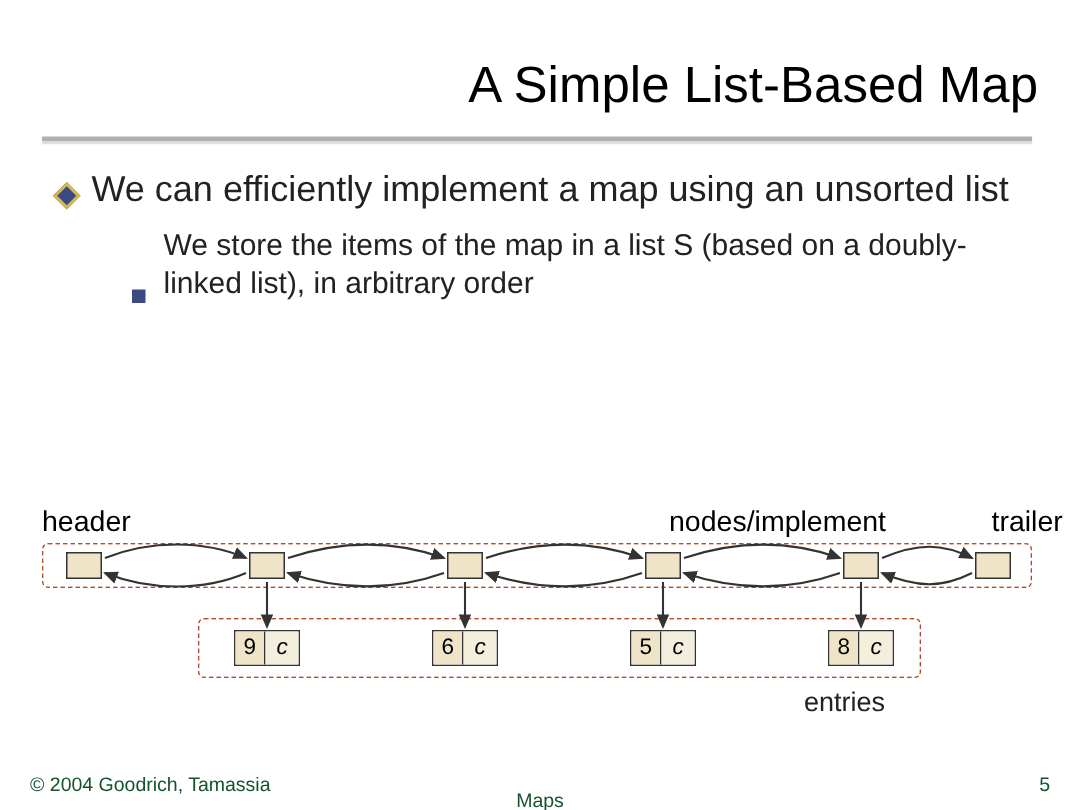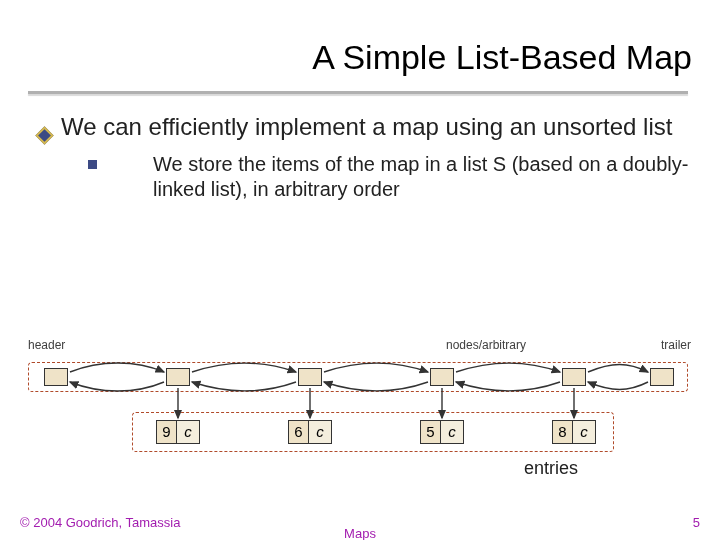--- a/index.html
+++ b/index.html
@@ -21,55 +21,55 @@
     font-family: Verdana, Arial, sans-serif;
     text-align: right;
   }
   .underline {
     height: 3px;
     width: 660px;
     background: #b0b0b0;
     box-shadow: 0 2px 1px rgba(0,0,0,0.15);
     margin-bottom: 18px;
   }
-  .bullet-row { display: flex; align-items: flex-end; margin: 6px 0 10px 10px; }
+  .bullet-row { display: flex; align-items: center; margin: 6px 0 10px 10px; }
   .diamond {
     width: 13px; height: 13px; margin-top: 7px; margin-right: 10px;
     transform: rotate(45deg);
     background: #3c4a84;
     border: 2px solid #d4b850;
     flex-shrink: 0;
   }
   .bullet-text {
     font-size: 24px;
     color: #222;
     line-height: 1.25;
   }
-  .sub-row { display: flex; align-items: flex-start; margin: 10px 0 0 60px; gap: 44px; }
+  .sub-row { display: flex; align-items: flex-end; margin: 10px 0 0 60px; }
   .square {
     width: 9px; height: 9px;
     background: #3c4a84;
     margin-top: 8px; margin-right: 12px;
     flex-shrink: 0;
   }
   .sub-text {
     font-size: 20px;
     line-height: 1.25;
     color: #222;
   }
 
   .diagram {
     position: absolute;
     left: 28px; top: 338px;
     width: 664px; height: 130px;
   }
   .header-label {
     position: absolute;
-    font-size: 12px;
-    color: #404040;
+    font-size: 19px;
+    color: #000000;
   }
   .dashed-box {
     position: absolute;
     border: 1.5px dashed #b04a2a;
     background: transparent;
   }
   .node-outer {
     position: absolute;
     width: 24px; height: 18px;
     border: 1.5px solid #333;
@@ -85,21 +85,21 @@
   .entry .v { width: 22px; background: #f4eedd; text-align: center; font-size: 15px; font-style: italic; line-height: 22px; }
   .entries-label {
     position: absolute;
     font-size: 18px;
     color: #222;
   }
   .footer {
     position: absolute;
     bottom: 10px; left: 20px; right: 20px;
     display: flex; justify-content: space-between;
-    font-size: 13px; color: #a21caf;
+    font-size: 13px; color: #14532d;
   }
   .footer-center { position: absolute; left: 50%; transform: translateX(-50%); margin-top: 11px; }
   svg.arrows { position: absolute; left: 0; top: 0; }
 </style>
 </head>
 <body>
 
 <div class="slide">
   <div class="title">A Simple List-Based Map</div>
   <div class="underline"></div>
@@ -110,21 +110,21 @@
   </div>
 
   <div class="sub-row">
     <div class="square"></div>
     <div class="sub-text">We store the items of the map in a list S (based on a doubly-linked list), in arbitrary order</div>
   </div>
 </div>
 
 <div class="diagram">
   <div class="header-label" style="left:0; top:0;">header</div>
-  <div class="header-label" style="left:418px; top:0;">nodes/arbitrary</div>
+  <div class="header-label" style="left:418px; top:0;">nodes/implement</div>
   <div class="header-label" style="left:594px; top:0;margin-left:39px;">trailer</div>
 
   <div class="dashed-box" style="left:0; top:24px; width:660px; height:30px; border-radius:4px;"></div>
 
   <div class="node-outer" style="left:16px; top:30px;"></div>
   <div class="node-outer" style="left:138px; top:30px;"></div>
   <div class="node-outer" style="left:270px; top:30px;"></div>
   <div class="node-outer" style="left:402px; top:30px;"></div>
   <div class="node-outer" style="left:534px; top:30px;"></div>
   <div class="node-outer" style="left:622px; top:30px;"></div>
@@ -141,21 +141,21 @@
   </div>
   <div class="entry" style="left:392px; top:82px;">
     <div class="k">5</div>
     <div class="v">c</div>
   </div>
   <div class="entry" style="left:524px; top:82px;">
     <div class="k">8</div>
     <div class="v">c</div>
   </div>
 
-  <div class="entries-label" style="left:496px; top:120px;">entries</div>
+  <div class="entries-label" style="left:508px; top:120px;">entries</div>
 
   <svg class="arrows" width="664" height="130">
     <defs>
       <marker id="ah" markerWidth="8" markerHeight="8" refX="6" refY="3" orient="auto">
         <path d="M0,0 L7,3 L0,6 Z" fill="#333"></path>
       </marker>
     </defs>
 
     <g stroke="#333" stroke-width="1.4" fill="none" marker-end="url(#ah)">
 

